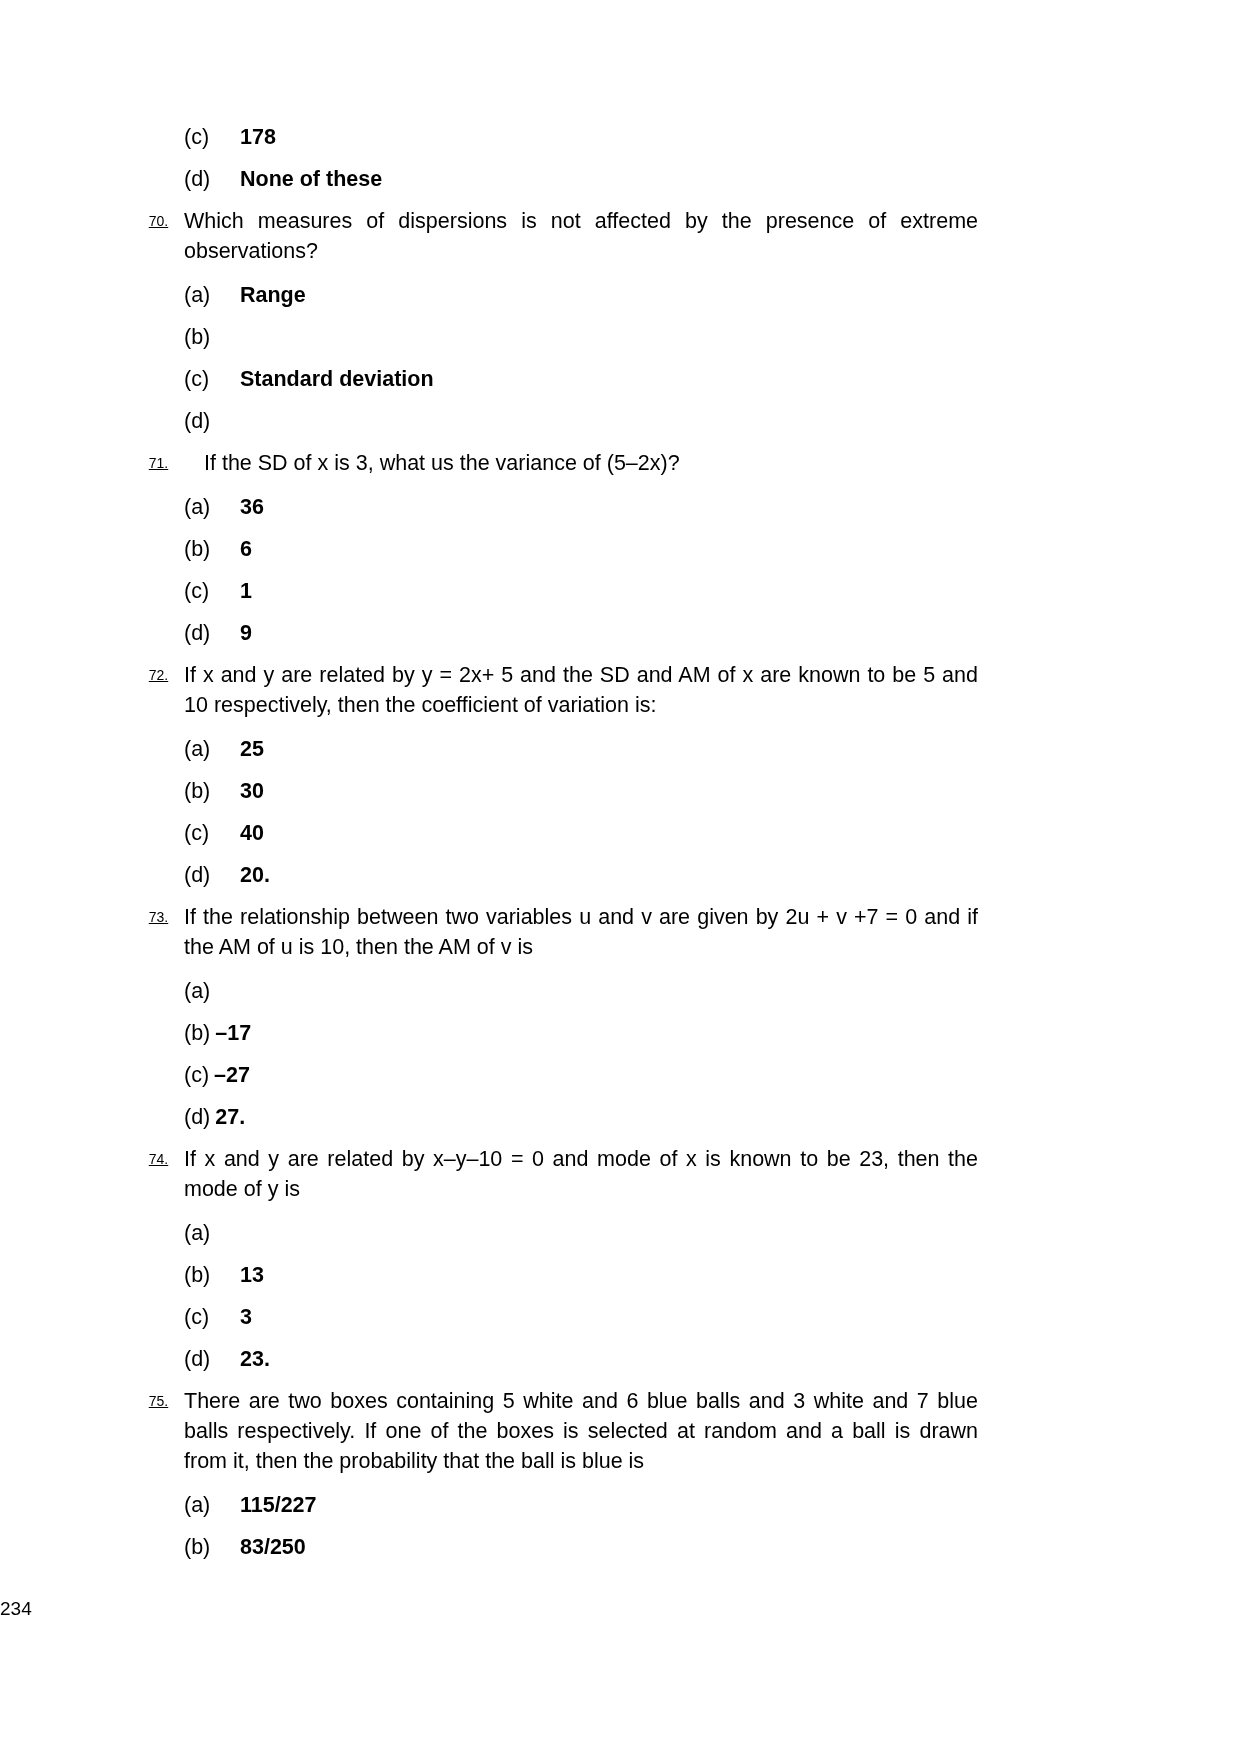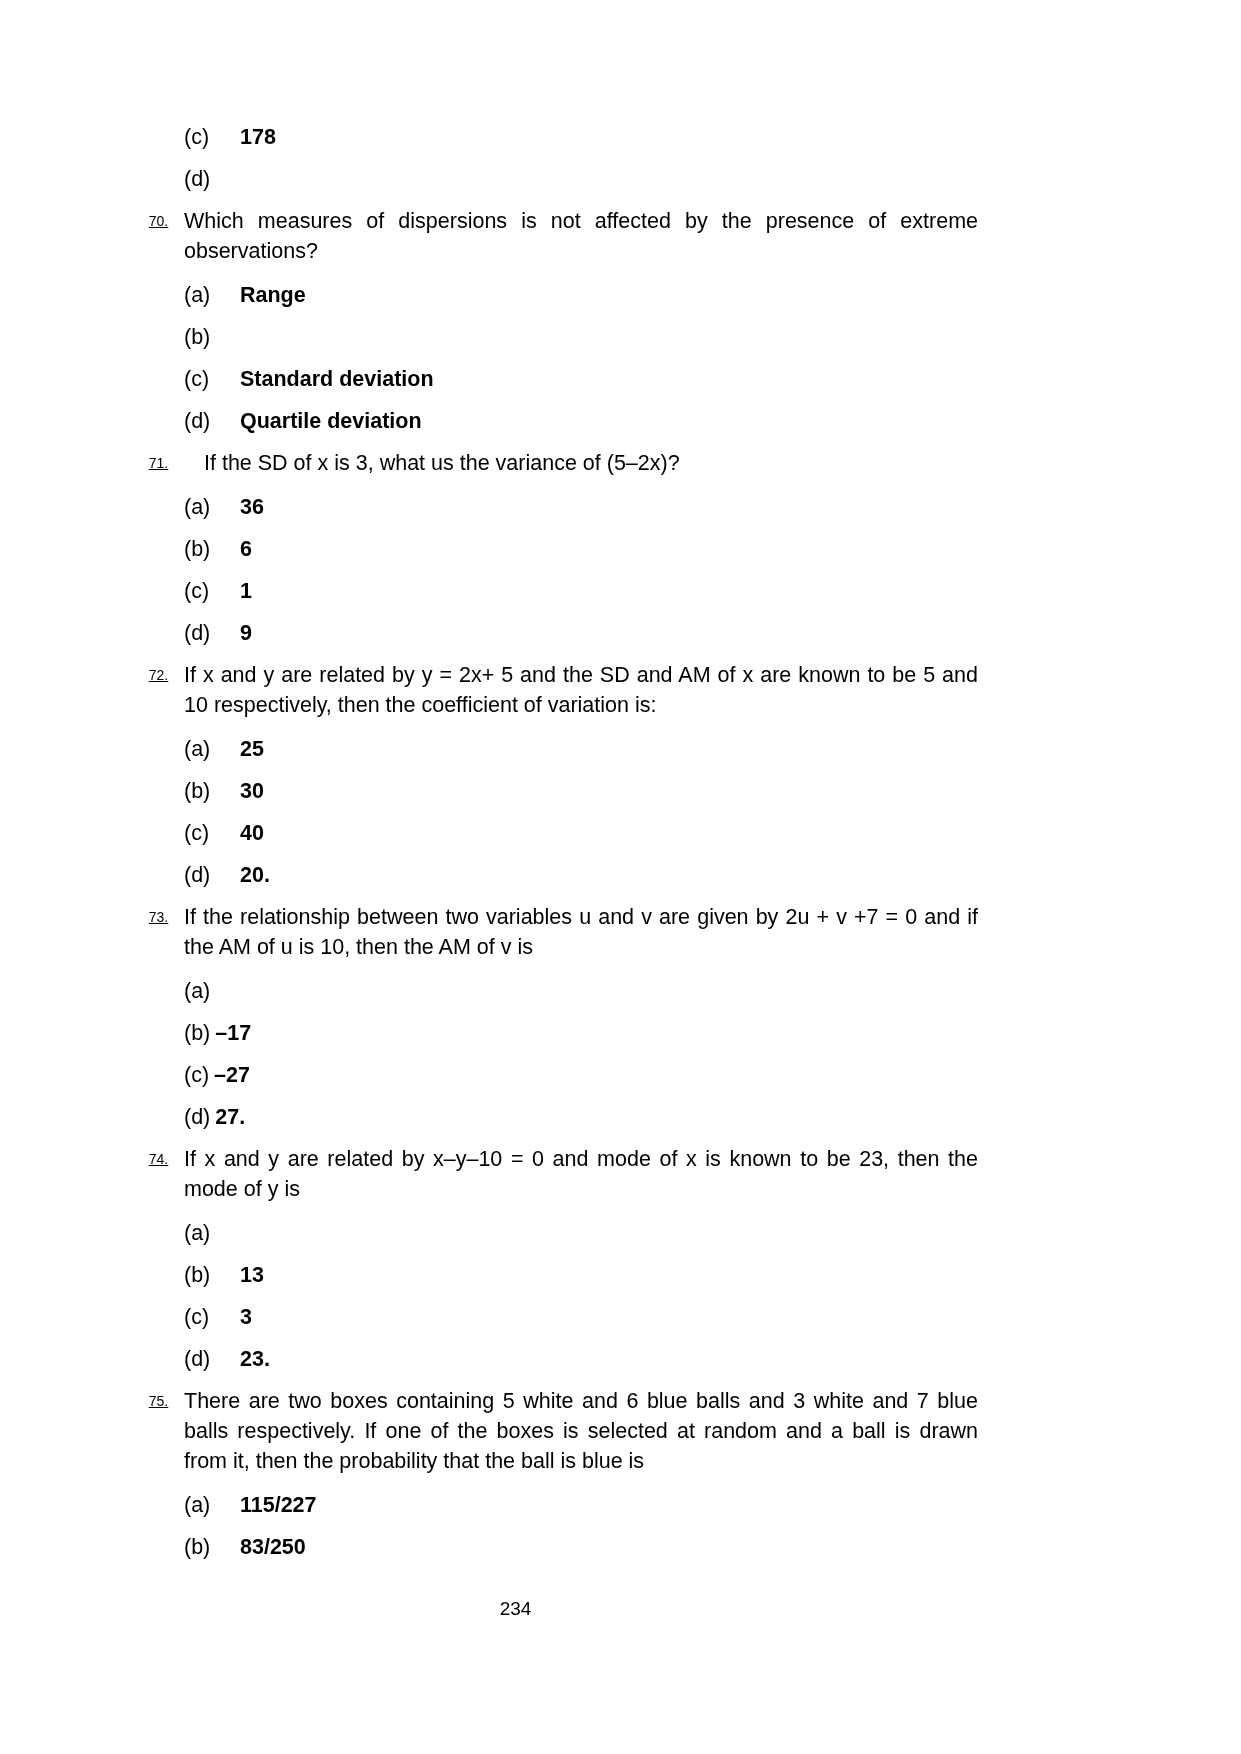--- a/index.html
+++ b/index.html
@@ -80,39 +80,38 @@
     font-size: 21.5px;
     line-height: 30px;
     white-space: nowrap;
     font-weight: bold;
   }
   .pagenum {
     position: absolute;
     left: 0;
     top: 1597px;
     width: 981px;
-    text-align: center;
     font-size: 19px;
     line-height: 24px;
-    padding-left: 25px;
   }
 </style>
 </head>
 <body>
 
 <div class="page">
   <div class="content" id="content-root">
       <div class="orow">
         <div class="olabel-pad"></div>
         <div class="olabel">(c)</div>
         <div class="otext">178</div>
       </div>
       <div class="orow">
         <div class="olabel-pad"></div>
         <div class="olabel">(d)</div>
+        <div class="otext">None of these</div>
       </div>
       <div class="qrow">
         <div class="qnum">70.</div>
         <div class="qtext">Which measures of dispersions is not affected by the presence of extreme observations?</div>
       </div>
       <div class="orow">
         <div class="olabel-pad"></div>
         <div class="olabel">(a)</div>
         <div class="otext">Range</div>
       </div>
@@ -121,21 +120,20 @@
         <div class="olabel">(b)</div>
       </div>
       <div class="orow">
         <div class="olabel-pad"></div>
         <div class="olabel">(c)</div>
         <div class="otext">Standard deviation</div>
       </div>
       <div class="orow">
         <div class="olabel-pad"></div>
         <div class="olabel">(d)</div>
-        <div class="otext">Quartile deviation</div>
       </div>
       <div class="qrow">
         <div class="qnum">71.</div>
         <div class="qtext nojustify">If the SD of x is 3, what us the variance of (5–2x)?</div>
       </div>
       <div class="orow">
         <div class="olabel-pad"></div>
         <div class="olabel">(a)</div>
         <div class="otext">36</div>
       </div>

